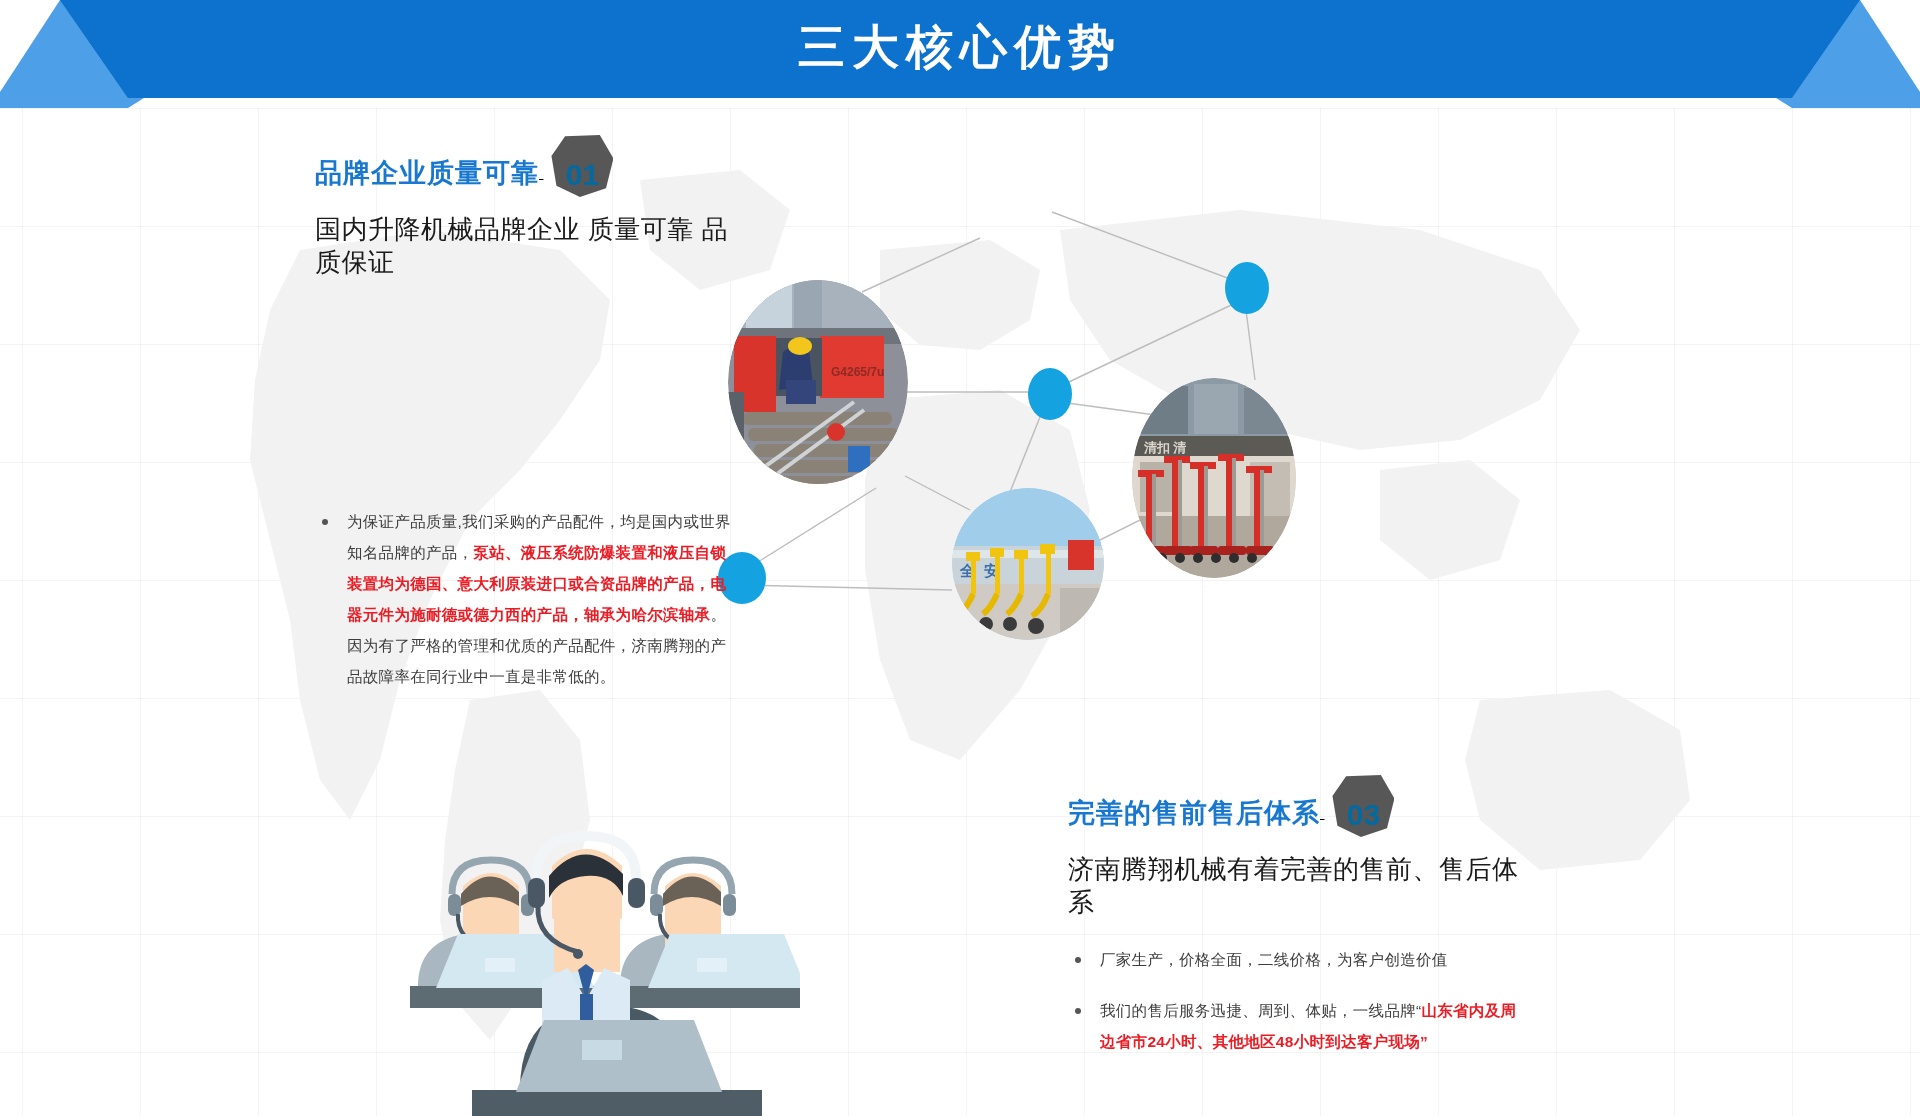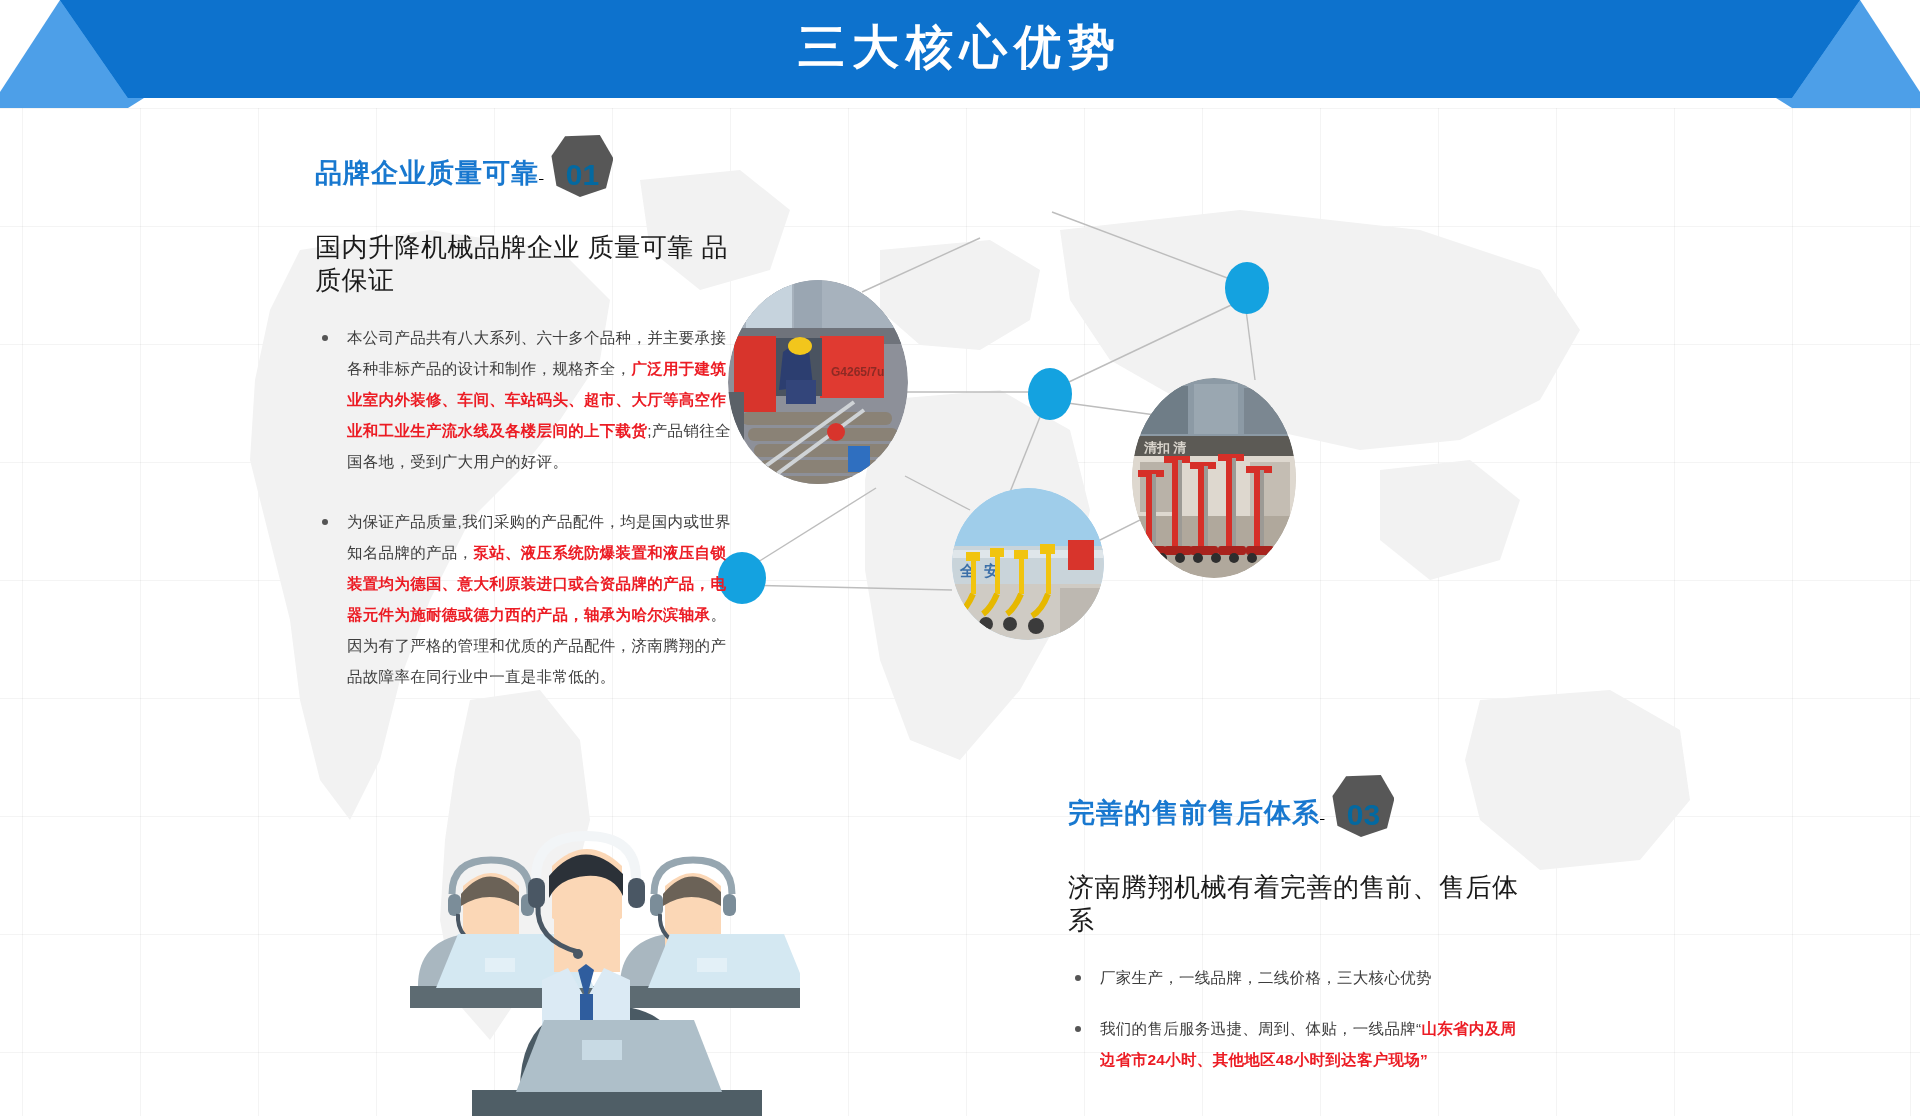--- a/index.html
+++ b/index.html
@@ -47,21 +47,21 @@
     position:absolute; inset:0; background:#575757;
     clip-path: polygon(22% 2%, 78% 0%, 100% 38%, 88% 86%, 46% 100%, 8% 82%, 0% 34%);
   }
   .badge .num{
     position:absolute; inset:0; display:flex; align-items:center; justify-content:center;
     color:#0369a1; font-size:30px; font-weight:bold; letter-spacing:0px;
     transform:translateY(1px);
     margin-top:15px;
   }
   .sec-sub{
-    color:#1b1b1b; font-size:26px; letter-spacing:0.5px; margin-top:18px; line-height:1.25;
+    color:#1b1b1b; font-size:26px; letter-spacing:0.5px; margin-top:0; line-height:1.25;
   }
   .bullets{ list-style:none; margin-top:26px; }
   .bullets li{
     position:relative; padding-left:32px; font-size:15.5px; line-height:31px;
     color:#3d3d3d; letter-spacing:0.3px; margin-bottom:20px; max-width:420px;
   }
   .bullets li::before{
     content:""; position:absolute; left:7px; top:13px;
     width:6px; height:6px; border-radius:50%; background:#555;
   }
@@ -309,25 +309,20 @@
 
 <div class="sec" id="sec01" style="left:315px;top:135px;width:430px;">
   <div class="sec-head">
     <span class="sec-title">品牌企业质量可靠</span>
     <span class="badge">
       <span class="hept"></span>
       <span class="num">01</span>
     </span>
   </div>
   <div class="sec-sub">国内升降机械品牌企业 质量可靠 品质保证</div>
-  <ul class="bullets">
-    <li>
-      <span>本公司产品共有八大系列、六十多个品种，并主要承接各种非标产品的设计和制作，规格齐全，</span><span class="hl">广泛用于建筑业室内外装修、车间、车站码头、超市、大厅等高空作业和工业生产流水线及各楼层间的上下载货</span><span>;产品销往全国各地，受到广大用户的好评。</span>
-    </li>
-  </ul>
 </div>
 
 <div class="sec" id="sec02" style="left:315px;top:480px;width:430px;">
   <ul class="bullets">
     <li>
       <span>为保证产品质量,我们采购的产品配件，均是国内或世界知名品牌的产品，</span><span class="hl">泵站、液压系统防爆装置和液压自锁装置均为德国、意大利原装进口或合资品牌的产品，电器元件为施耐德或德力西的产品，轴承为哈尔滨轴承</span><span>。因为有了严格的管理和优质的产品配件，济南腾翔的产品故障率在同行业中一直是非常低的。</span>
     </li>
   </ul>
 </div>
 
@@ -335,21 +330,21 @@
   <div class="sec-head">
     <span class="sec-title">完善的售前售后体系</span>
     <span class="badge">
       <span class="hept"></span>
       <span class="num">03</span>
     </span>
   </div>
   <div class="sec-sub">济南腾翔机械有着完善的售前、售后体系</div>
   <ul class="bullets">
     <li style="max-width:460px;">
-      <span>厂家生产，一线品牌，二线价格，三大核心优势</span>
+      <span>厂家生产，价格全面，二线价格，为客户创造价值</span>
     </li>
     <li style="max-width:460px;">
       <span>我们的售后服务迅捷、周到、体贴，一线品牌“</span><span class="hl">山东省内及周边省市24小时、其他地区48小时到达客户现场</span><span class="hl">”</span>
     </li>
   </ul>
 </div>
 
 <div id="callcenter">
   <svg width="470" height="326" viewBox="0 0 470 326">
 

